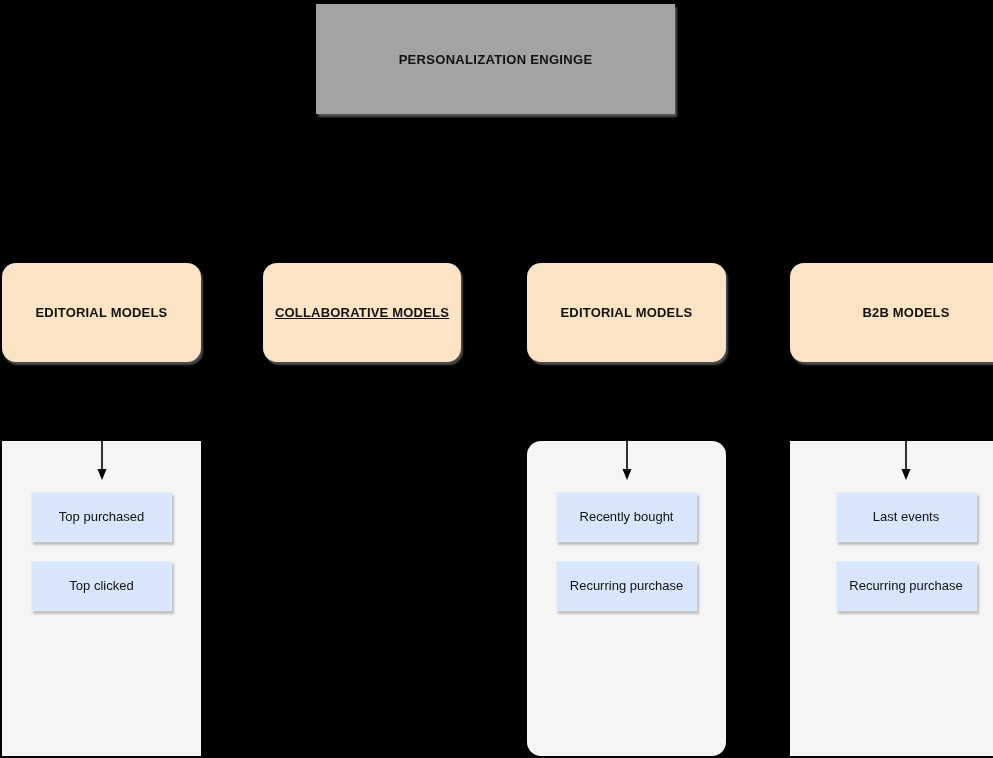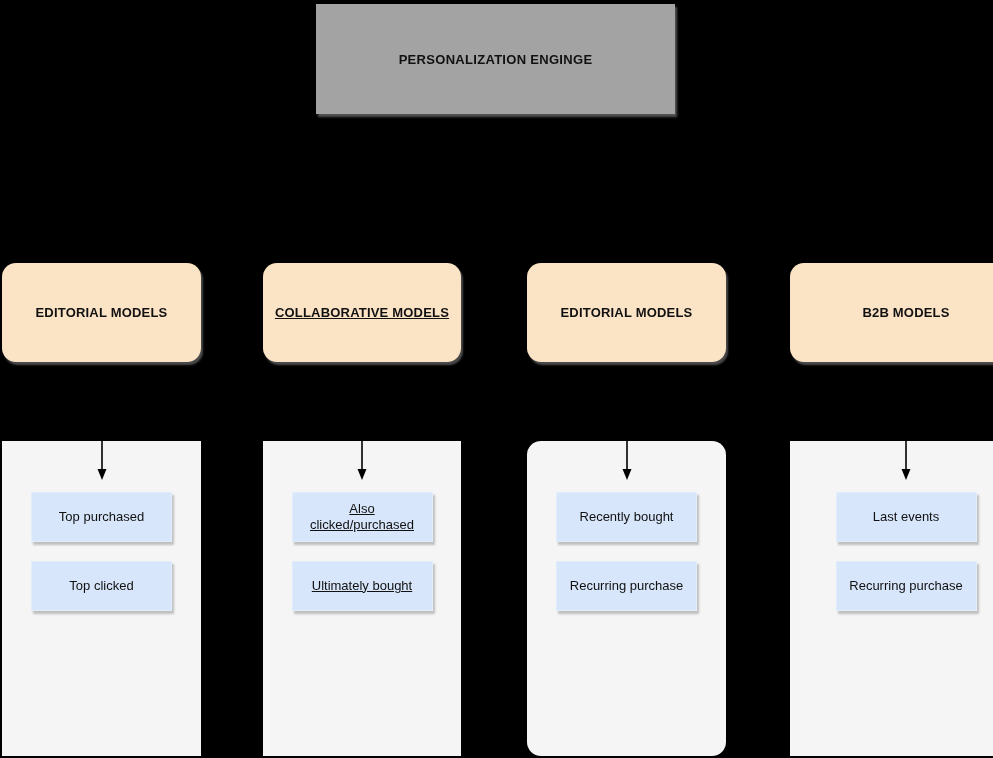--- a/index.html
+++ b/index.html
@@ -130,33 +130,20 @@
       <polygon points="7,39 2.5,28 11.5,28" fill="#000"></polygon>
     </svg>
     <div class="item-box">
       <div class="label">Top purchased</div>
     </div>
     <div class="item-box">
       <div class="label">Top clicked</div>
     </div>
   </div>
 
-  <div class="item-container col-1">
-    <svg class="down-arrow" width="14" height="40" viewBox="0 0 14 40">
-      <line x1="7" y1="0" x2="7" y2="29" stroke="#000" stroke-width="1.6"></line>
-      <polygon points="7,39 2.5,28 11.5,28" fill="#000"></polygon>
-    </svg>
-    <div class="item-box">
-      <div class="label">Also
-clicked/purchased</div>
-    </div>
-    <div class="item-box">
-      <div class="label">Ultimately bought</div>
-    </div>
-  </div>
 
   <div class="item-container col-2">
     <svg class="down-arrow" width="14" height="40" viewBox="0 0 14 40">
       <line x1="7" y1="0" x2="7" y2="29" stroke="#000" stroke-width="1.6"></line>
       <polygon points="7,39 2.5,28 11.5,28" fill="#000"></polygon>
     </svg>
     <div class="item-box">
       <div class="label">Recently bought</div>
     </div>
     <div class="item-box">

